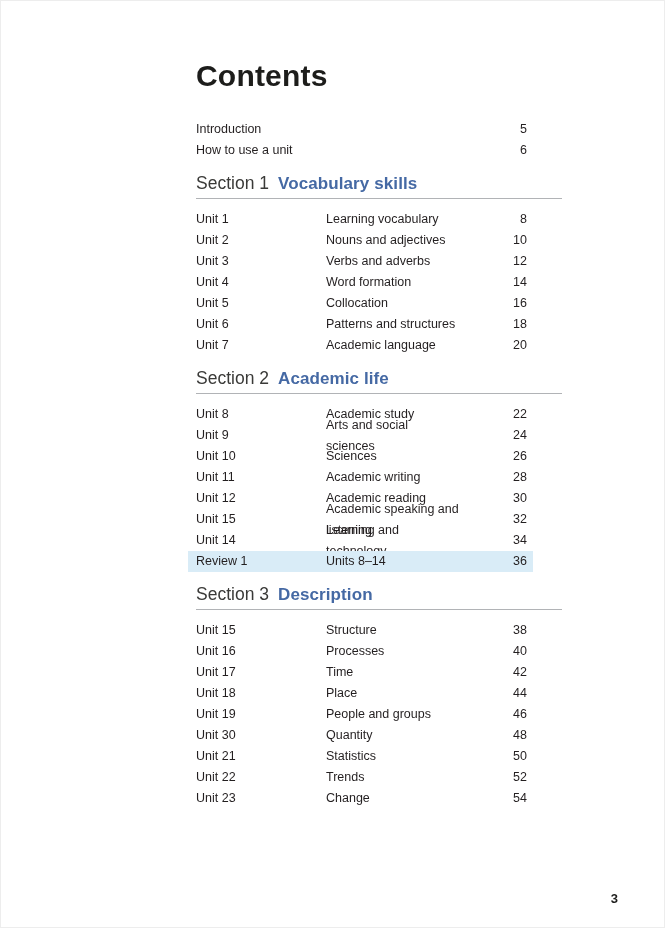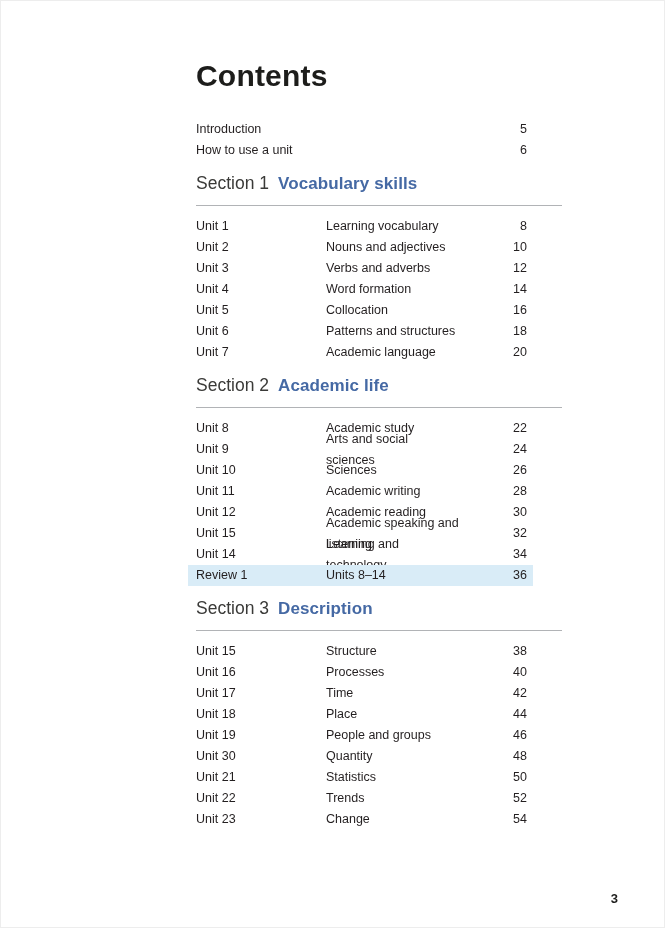--- a/index.html
+++ b/index.html
@@ -67,21 +67,21 @@
     right:29px;
     top:0;bottom:0;
     background:var(--highlight);
     z-index:-1;
   }
   .section{margin-top:0;}
   .section-header{
     display:flex;
     align-items:baseline;
     margin-top:12px;
-    padding-bottom:11px;
+    padding-bottom:4px;
     border-bottom:1px solid var(--rule);
     margin-bottom:10px;
   }
   .section-label{
     width:82px;
     flex:0 0 82px;
     font-size:17.5px;
     font-weight:400;
     color:#3a3a38;
   }

